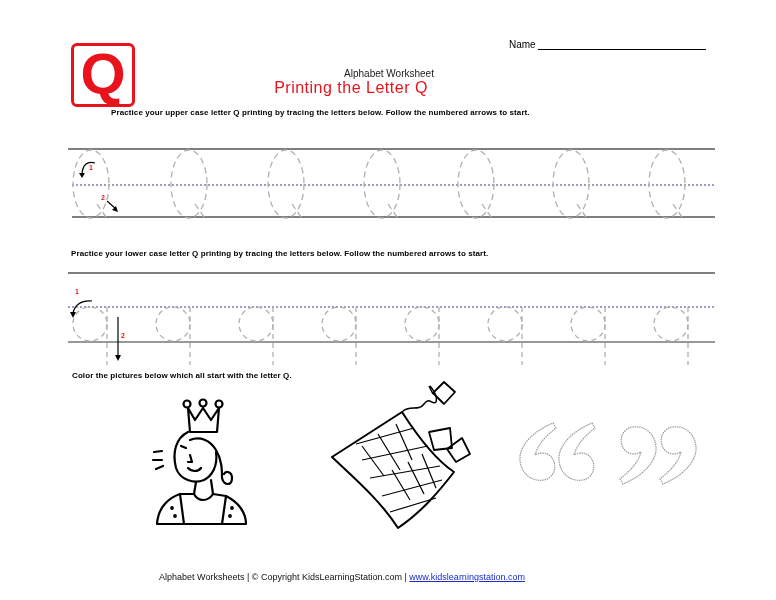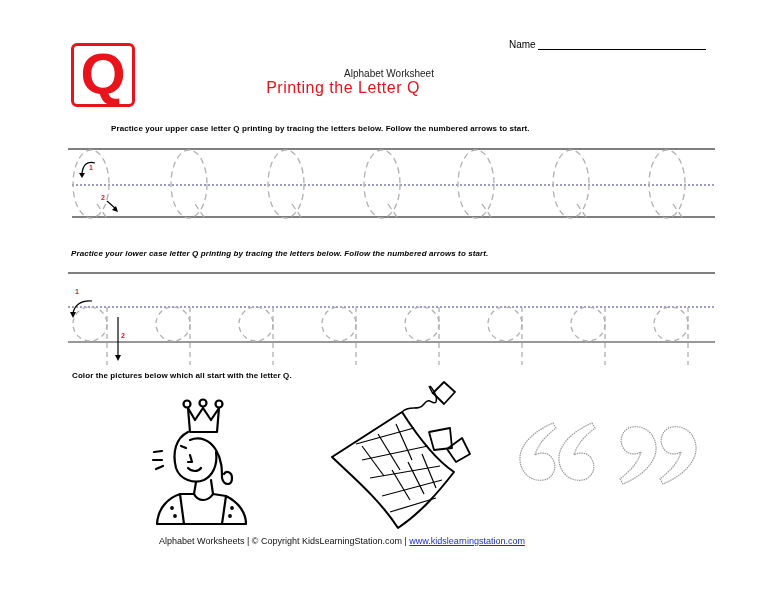--- a/index.html
+++ b/index.html
@@ -4,40 +4,40 @@
 <style>
   html, body { margin: 0; padding: 0; background: #ffffff; }
   body { width: 776px; height: 600px; position: relative; overflow: hidden; font-family: "DejaVu Sans", sans-serif; color: #000; }
   .abs { position: absolute; }
   .logo { left: 71px; top: 43px; width: 64px; height: 64px; border: 3px solid #e8131b; border-radius: 6px; box-sizing: border-box; display: flex; align-items: center; justify-content: center; }
   .logo span { color: #e8131b; font-family: "Liberation Sans", sans-serif; font-weight: bold; font-size: 58px; line-height: 1; margin-top: -2px; }
   .name-label { left: 509px; top: 39px; font-size: 10px; font-family: "Liberation Sans", sans-serif; }
   .name-line { left: 538px; top: 49px; width: 168px; border-bottom: 1.5px solid #000; }
   .subtitle { left: 0; width: 776px; top: 68px; text-align: center; font-size: 10px; font-family: "Liberation Sans", sans-serif; color: #222; padding-left: 12px; box-sizing: border-box; }
   .subtitle-inner { display: inline-block; margin-left: -10px; }
-  .title { left: 0; width: 700px; top: 79px; text-align: center; font-size: 16px; font-family: "Liberation Sans", sans-serif; color: #e8131b; letter-spacing: 0.5px; }
+  .title { left: 8px; width: 700px; top: 79px; text-align: center; font-size: 16px; font-family: "Liberation Sans", sans-serif; color: #e8131b; letter-spacing: 0.5px; }
   .title-inner { display: inline-block; margin-left: -14px; }
   .instr { font-size: 8px; font-family: "Liberation Sans", sans-serif; font-weight: bold; letter-spacing: 0.1px; }
-  .footer { left: 0; width: 684px; top: 536px; text-align: center; font-size: 9px; font-family: "Liberation Sans", sans-serif; color: #111; }
+  .footer { left: 0; width: 684px; top: 572px; text-align: center; font-size: 9px; font-family: "Liberation Sans", sans-serif; color: #111; }
   .footer a { color: #1a2bd0; text-decoration: underline; }
   svg.layer { position: absolute; left: 0; top: 0; }
 </style>
 </head>
 <body>
 
 <div class="abs logo">
   <span>Q</span>
 </div>
 <div class="abs name-label">Name</div>
 <div class="abs name-line"></div>
 <div class="abs subtitle"><span class="subtitle-inner">Alphabet Worksheet</span></div>
 <div class="abs title"><span class="title-inner">Printing the Letter Q</span></div>
 
-<div class="abs instr" style="left:71px; top:124px;padding-left:40px;">Practice your upper case letter Q printing by tracing the letters below.  Follow the numbered arrows to start.</div>
-<div class="abs instr" style="left:71px; top:249px;font-style:italic;">Practice your lower case letter Q printing by tracing the letters below.  Follow the numbered arrows to start.</div>
+<div class="abs instr" style="left:71px; top:108px;padding-left:40px;">Practice your upper case letter Q printing by tracing the letters below.  Follow the numbered arrows to start.</div>
+<div class="abs instr" style="left:71px; top:249px;">Practice your lower case letter Q printing by tracing the letters below.  Follow the numbered arrows to start.</div>
 <div class="abs instr" style="left:72px; top:371px;">Color the pictures below which all start with the letter Q.</div>
 
 <svg class="layer" width="776" height="600">
   <line x1="68" y1="149" x2="715" y2="149" stroke="#555" stroke-width="1.5"></line>
   <line x1="72" y1="185" x2="715" y2="185" stroke="#3a3a9a" stroke-width="1" stroke-dasharray="2,2"></line>
   <line x1="72" y1="217" x2="715" y2="217" stroke="#555" stroke-width="1.5"></line>
   <g fill="none" stroke="#b0b0b0" stroke-width="1.3" stroke-dasharray="6,4">
     <g>
         <ellipse cx="91" cy="184" rx="18" ry="34"></ellipse>
         <line x1="97" y1="204" x2="108" y2="220"></line>

